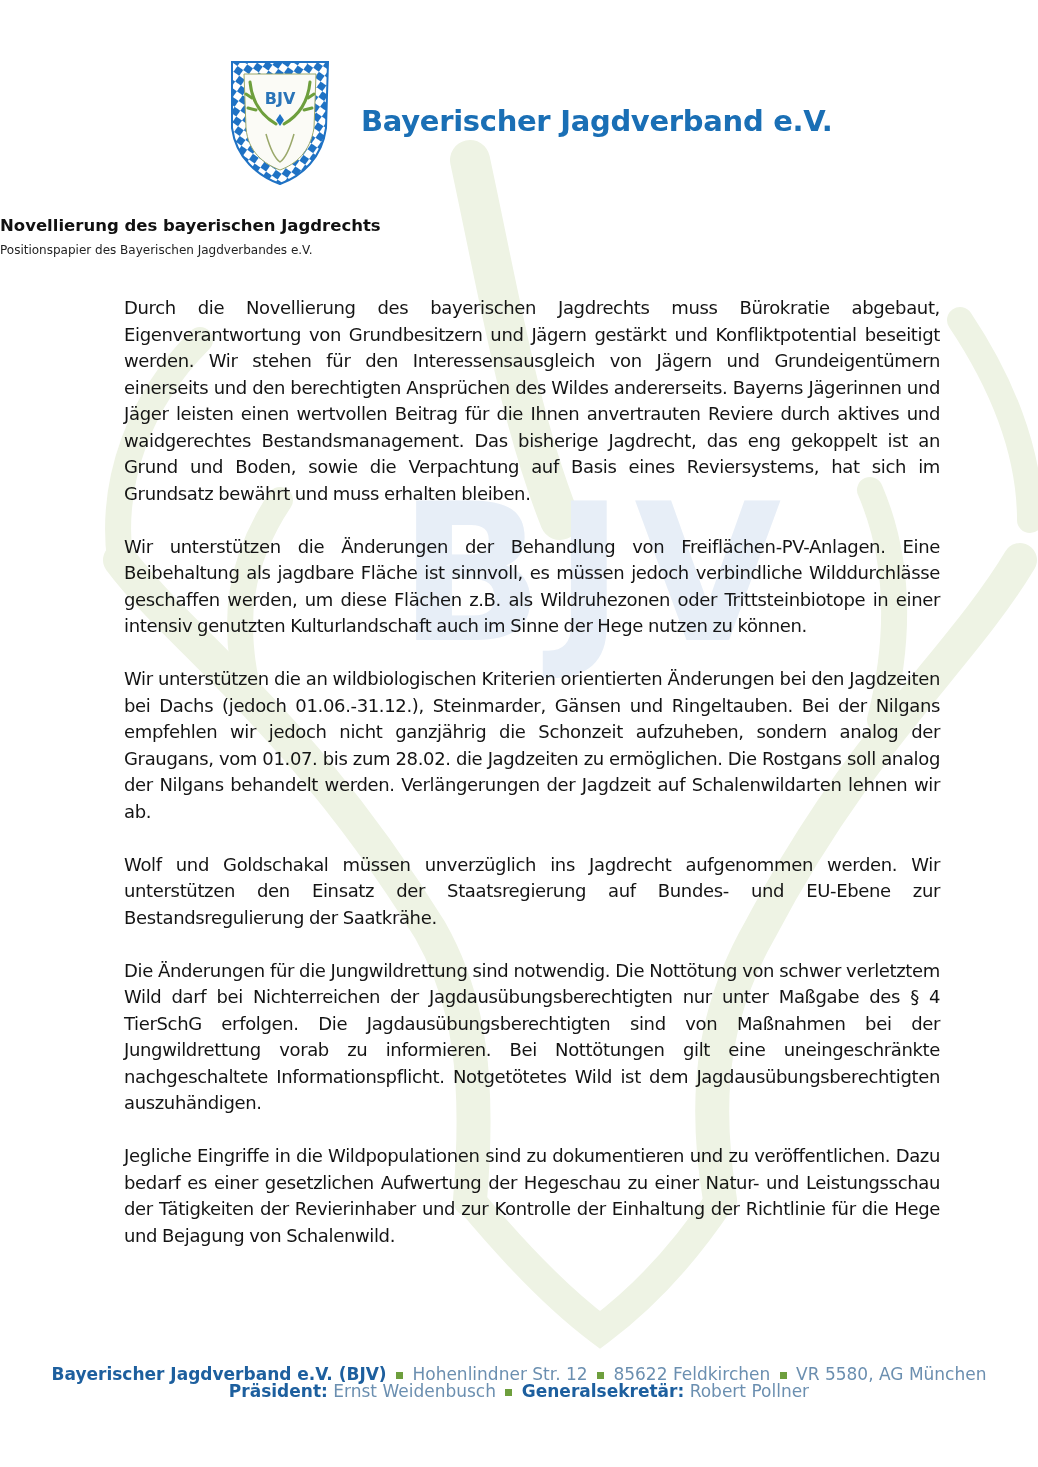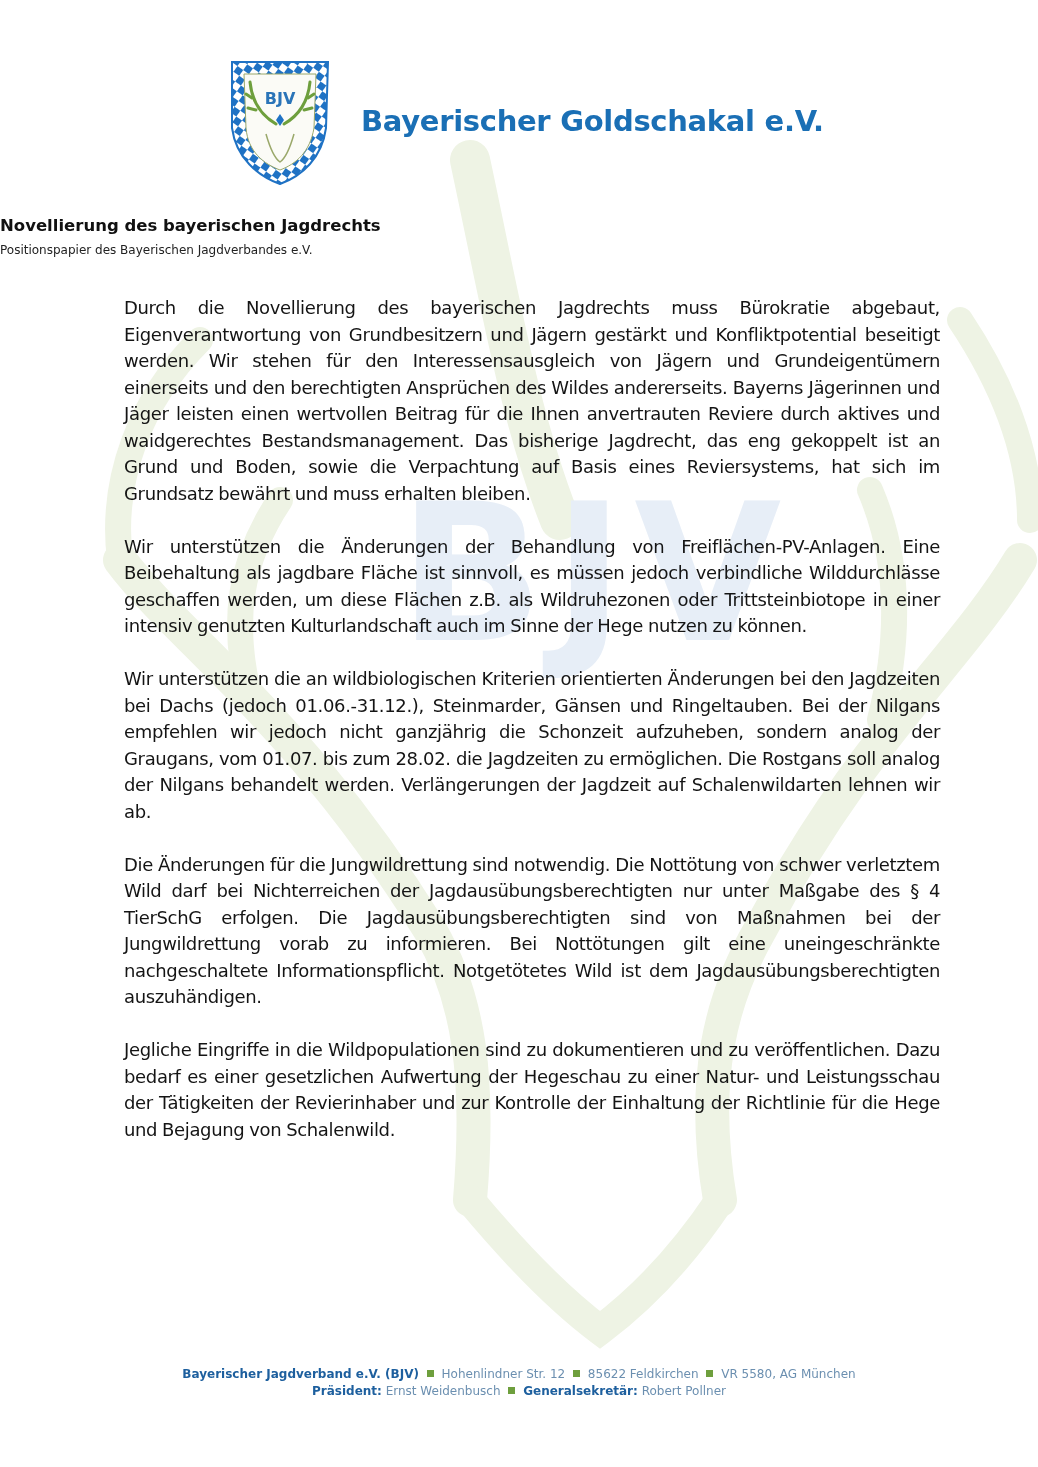--- a/index.html
+++ b/index.html
@@ -6,21 +6,21 @@
   body { width: 1038px; height: 1467px; position: relative; overflow: hidden; font-family: "DejaVu Sans", sans-serif; color: #111; }
   .watermark { position: absolute; left: 0; top: 0; width: 1038px; height: 1467px; pointer-events: none; z-index: 0; }
   .header { position: absolute; left: 226px; top: 58px; width: 640px; height: 130px; z-index: 1; }
   .crest { position: absolute; left: 0; top: 0; width: 108px; height: 128px; }
   .org-name { position: absolute; left: 135px; top: 104px; top: 46px; font-family: "DejaVu Sans", sans-serif; font-weight: bold; font-size: 29px; color: #1a6fb5; letter-spacing: -0.3px; white-space: nowrap; }
   .title-block { position: absolute; left: 0; width: 1038px; top: 214px; text-align: left; z-index: 1; }
   .doc-title { font-weight: bold; font-size: 16.5px; line-height: 24px; color: #111; }
   .doc-subtitle { font-size: 12px; line-height: 24px; color: #222; }
   .content { position: absolute; left: 124px; top: 295px; width: 816px; z-index: 1; }
   .content p { margin: 0 0 26.5px 0; font-size: 18px; line-height: 26.5px; text-align: justify; color: #141414; letter-spacing: -0.35px; word-spacing: -0.5px; }
-  .footer { position: absolute; left: 0; width: 1038px; top: 1366px; text-align: center; z-index: 1; font-size: 12px; line-height: 17px; color: #6b8fb0; font-family: "DejaVu Sans", sans-serif; }
+  .footer { position: absolute; left: 0; width: 1038px; top: 1366px; text-align: center; z-index: 1; font-size: 17px; line-height: 17px; color: #6b8fb0; font-family: "DejaVu Sans", sans-serif; }
   .footer .strong { color: #1d5f9e; font-weight: bold; }
   .footer .sep { display: inline-block; width: 7px; height: 7px; background: #6e9f3d; margin: 0 4px; vertical-align: 1px; }
 </style>
 </head>
 <body>
 
 <svg class="watermark" viewBox="0 0 1038 1467" xmlns="http://www.w3.org/2000/svg">
   <g fill="none" stroke="#eef3e4" stroke-linecap="round">
 
     <path d="M120 560 C 180 640, 300 720, 430 930 C 470 1000, 480 1080, 470 1200" stroke-width="34"></path>
@@ -53,32 +53,33 @@
       <path d="M24 24 C 26 44, 36 58, 50 66"></path>
       <path d="M26 40 L 20 36"></path>
       <path d="M30 52 L 22 50"></path>
       <path d="M84 24 C 82 44, 72 58, 58 66"></path>
       <path d="M82 40 L 88 36"></path>
       <path d="M78 52 L 86 50"></path>
     </g>
     <path d="M54 56 L58 62 L54 68 L50 62 Z" fill="#1f72c4"></path>
     <path d="M40 76 C 44 90, 48 100, 54 104 C 60 100, 64 90, 68 76" fill="none" stroke="#9aa86a" stroke-width="1.5"></path>
   </svg>
-  <div class="org-name">Bayerischer Goldschakal e.V.</div>
+  <div class="org-name">Bayerischer Jagdverband e.V.</div>
 </div>
 
 <div class="title-block">
   <div class="doc-title">Novellierung des bayerischen Jagdrechts</div>
   <div class="doc-subtitle">Positionspapier des Bayerischen Jagdverbandes e.V.</div>
 </div>
 
 <div class="content">
   <p>Durch die Novellierung des bayerischen Jagdrechts muss Bürokratie abgebaut, Eigenverantwortung von Grundbesitzern und Jägern gestärkt und Konfliktpotential beseitigt werden. Wir stehen für den Interessensausgleich von Jägern und Grundeigentümern einerseits und den berechtigten Ansprüchen des Wildes andererseits. Bayerns Jägerinnen und Jäger leisten einen wertvollen Beitrag für die Ihnen anvertrauten Reviere durch aktives und waidgerechtes Bestandsmanagement. Das bisherige Jagdrecht, das eng gekoppelt ist an Grund und Boden, sowie die Verpachtung auf Basis eines Reviersystems, hat sich im Grundsatz bewährt und muss erhalten bleiben.</p>
   <p>Wir unterstützen die Änderungen der Behandlung von Freiflächen-PV-Anlagen. Eine Beibehaltung als jagdbare Fläche ist sinnvoll, es müssen jedoch verbindliche Wilddurchlässe geschaffen werden, um diese Flächen z.B. als Wildruhezonen oder Trittsteinbiotope in einer intensiv genutzten Kulturlandschaft auch im Sinne der Hege nutzen zu können.</p>
   <p>Wir unterstützen die an wildbiologischen Kriterien orientierten Änderungen bei den Jagdzeiten bei Dachs (jedoch 01.06.-31.12.), Steinmarder, Gänsen und Ringeltauben. Bei der Nilgans empfehlen wir jedoch nicht ganzjährig die Schonzeit aufzuheben, sondern analog der Graugans, vom 01.07. bis zum 28.02. die Jagdzeiten zu ermöglichen. Die Rostgans soll analog der Nilgans behandelt werden. Verlängerungen der Jagdzeit auf Schalenwildarten lehnen wir ab.</p>
+  <p>Wolf und Goldschakal müssen unverzüglich ins Jagdrecht aufgenommen werden. Wir unterstützen den Einsatz der Staatsregierung auf Bundes- und EU-Ebene zur Bestandsregulierung der Saatkrähe.</p>
   <p>Die Änderungen für die Jungwildrettung sind notwendig. Die Nottötung von schwer verletztem Wild darf bei Nichterreichen der Jagdausübungsberechtigten nur unter Maßgabe des § 4 TierSchG erfolgen. Die Jagdausübungsberechtigten sind von Maßnahmen bei der Jungwildrettung vorab zu informieren. Bei Nottötungen gilt eine uneingeschränkte nachgeschaltete Informationspflicht. Notgetötetes Wild ist dem Jagdausübungsberechtigten auszuhändigen.</p>
   <p>Jegliche Eingriffe in die Wildpopulationen sind zu dokumentieren und zu veröffentlichen. Dazu bedarf es einer gesetzlichen Aufwertung der Hegeschau zu einer Natur- und Leistungsschau der Tätigkeiten der Revierinhaber und zur Kontrolle der Einhaltung der Richtlinie für die Hege und Bejagung von Schalenwild.</p>
 </div>
 
 <div class="footer">
   <div>
     <span class="strong">Bayerischer Jagdverband e.V. (BJV)</span>
     <span class="sep"></span>
     <span>Hohenlindner Str. 12</span>
     <span class="sep"></span>

